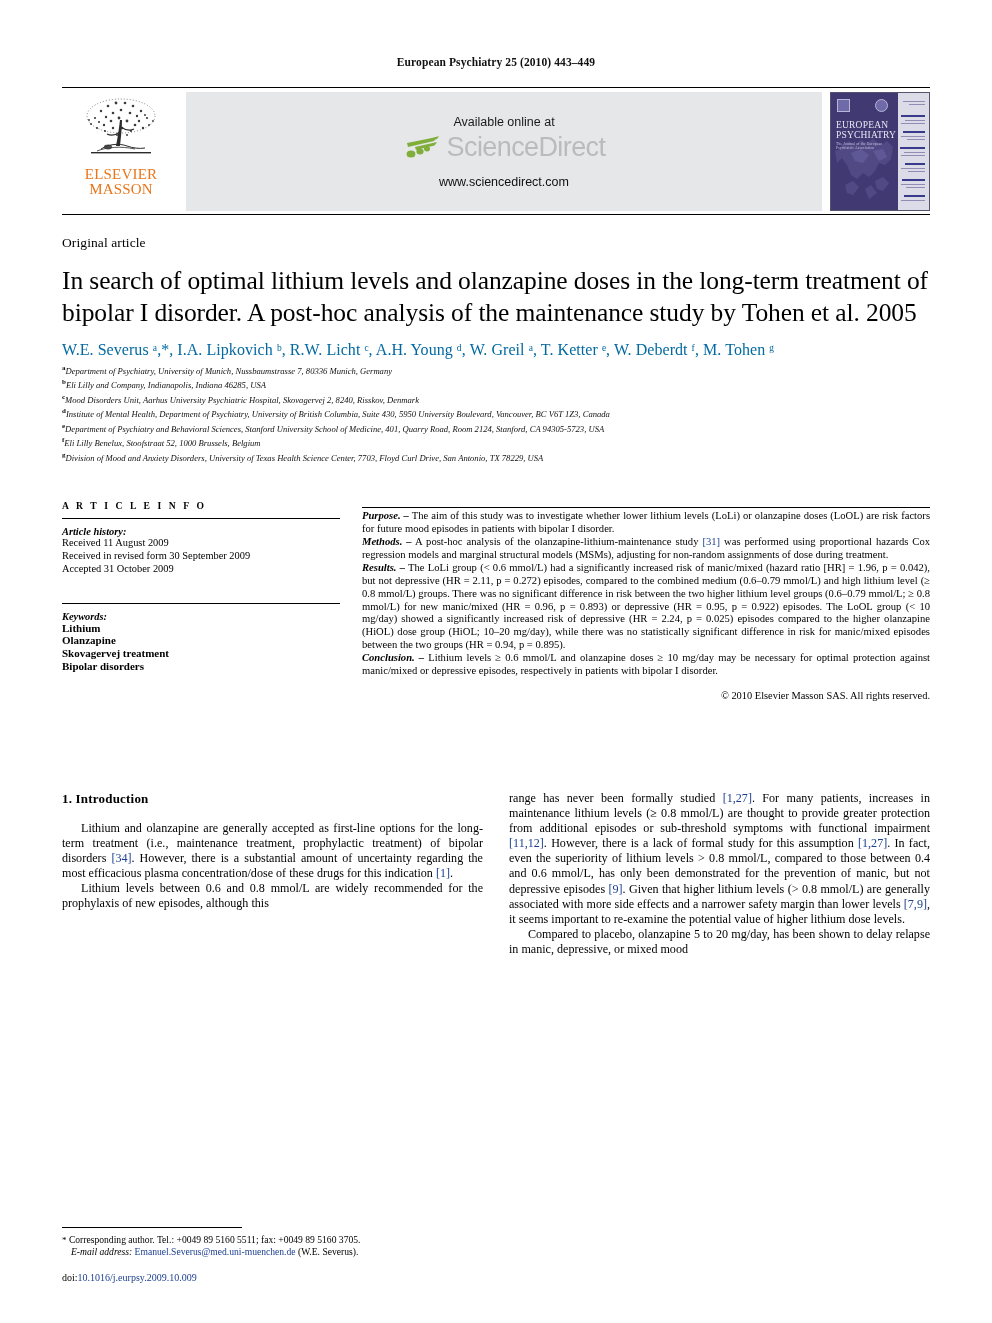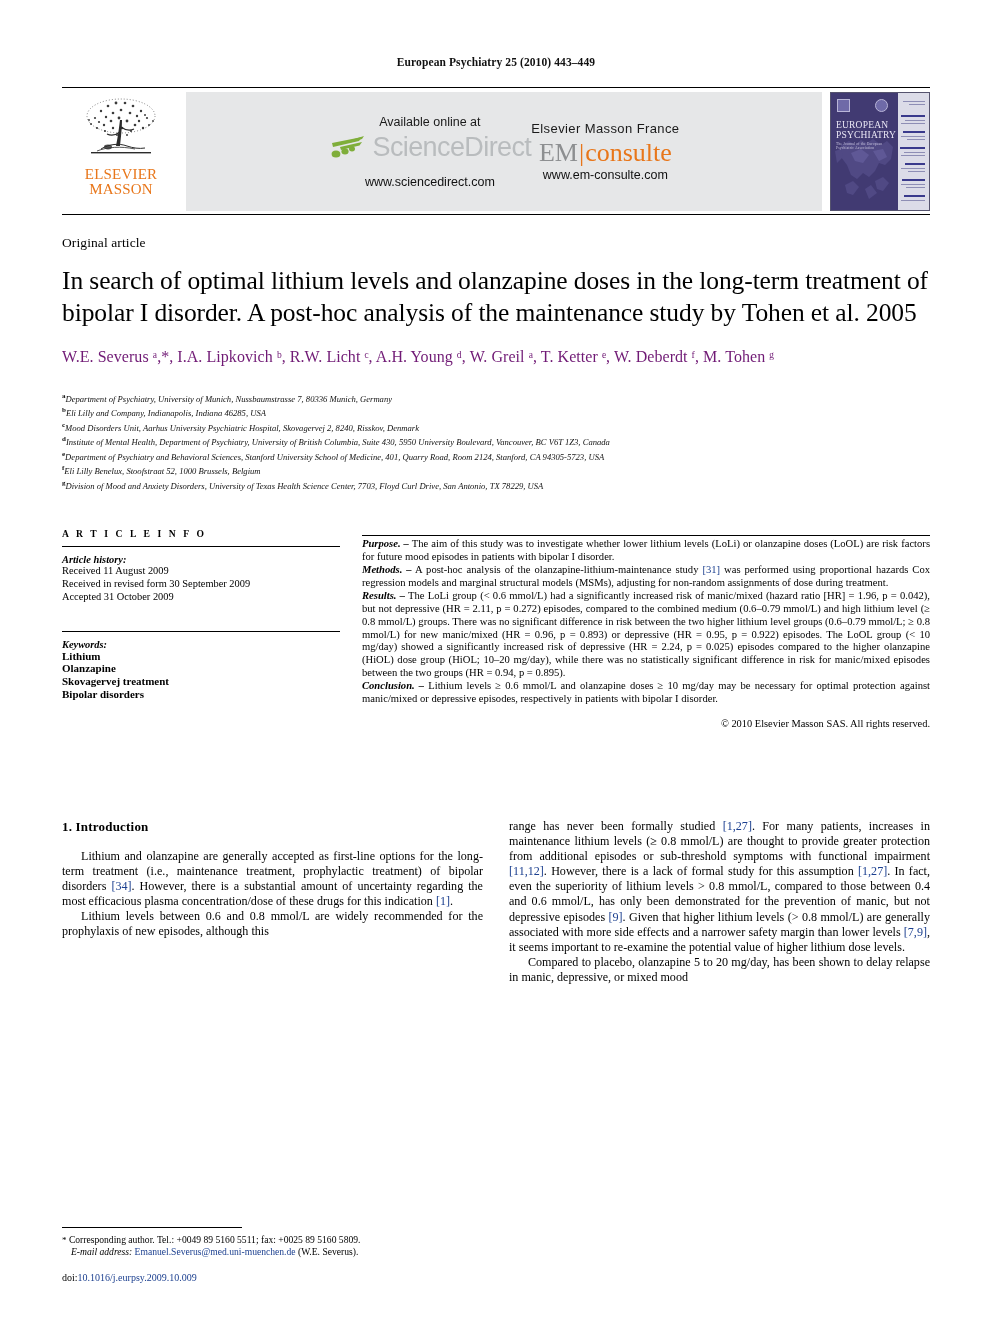--- a/index.html
+++ b/index.html
@@ -100,25 +100,25 @@
   .artkind { font-size: 13.5px; margin-top: 20px; letter-spacing:.1px; }
   h1.title {
     font-size: 25.5px;
     line-height: 31.5px;
     font-weight: normal;
     margin: 14px 0 0 0;
     letter-spacing: -0.1px;
   }
   .authors {
     font-size: 16px;
-    margin-top: 20px;
-    color: #701a75;
+    margin-top: 13px;
+    color: #0369a1;
     letter-spacing: .05px;
   }
-  .affils { margin-top: 25px; }
+  .affils { margin-top: 4px; }
   .affil {
     font-size: 8.6px;
     font-style: italic;
     line-height: 11.6px;
     color: #111;
     white-space: nowrap;
   }
   .affil sup { font-style: normal; font-size: 7px; font-weight: bold; }
 
   
@@ -253,27 +253,20 @@
               <path d="M4 10 L34 4 L31 8 L5 14 Z"></path>
               <path d="M12 14 L34 9 L31.5 12.5 L13 17 Z"></path>
               <path d="M20 8 L36 3 L34 6 L21 10 Z"></path>
             </g>
           </svg>
           <span class="sd-word">ScienceDirect</span>
         </div>
         <div class="sd-url">www.sciencedirect.com</div>
       </div>
 
-      <div class="banner-cell">
-        <div class="em-line1">Elsevier Masson France</div>
-        <div class="em-logo">
-          <span class="em-em">EM</span><span class="em-bar">|</span><span class="em-consulte">consulte</span>
-        </div>
-        <div class="em-url">www.em-consulte.com</div>
-      </div>
 
     </div>
 
     <div class="cover">
       <div class="cover-main">
         <svg width="68" height="117" viewBox="0 0 68 117" style="position:absolute;left:0;top:0;">
           <rect width="68" height="117" fill="#413a72"></rect>
           <g fill="#514a86" opacity="0.95">
             <path d="M10 52 L18 48 L24 52 L30 47 L36 50 L42 46 L50 52 L56 48 L62 54 L60 66 L54 72 L48 70 L44 78 L38 84 L32 80 L26 86 L20 82 L16 72 L10 64 Z"></path>
             <path d="M4 58 L10 56 L12 64 L6 70 Z"></path>
@@ -392,21 +385,21 @@
     <div class="bcol">
       <p class="body" style="text-indent:0"><span>range has never been formally studied </span><span class="cite">[1,27]</span><span>. For many patients, increases in maintenance lithium levels (≥ 0.8 mmol/L) are thought to provide greater protection from additional episodes or sub-threshold symptoms with functional impairment </span><span class="cite">[11,12]</span><span>. However, there is a lack of formal study for this assumption </span><span class="cite">[1,27]</span><span>. In fact, even the superiority of lithium levels &gt; 0.8 mmol/L, compared to those between 0.4 and 0.6 mmol/L, has only been demonstrated for the prevention of manic, but not depressive episodes </span><span class="cite">[9]</span><span>. Given that higher lithium levels (&gt; 0.8 mmol/L) are generally associated with more side effects and a narrower safety margin than lower levels </span><span class="cite">[7,9]</span><span>, it seems important to re-examine the potential value of higher lithium dose levels.</span></p>
       <p class="body">Compared to placebo, olanzapine 5 to 20 mg/day, has been shown to delay relapse in manic, depressive, or mixed mood</p>
     </div>
 
   </div>
 
   <div class="footzone">
     <div class="fnrule"></div>
     <div class="fnline">
-      <span class="star">*</span><span> Corresponding author. Tel.: +0049 89 5160 5511; fax: +0025 89 5160 5809.</span>
+      <span class="star">*</span><span> Corresponding author. Tel.: +0049 89 5160 5511; fax: +0049 89 5160 3705.</span>
     </div>
     <div class="fnline" style="padding-left:9px">
       <span class="fn-ital">E-mail address:</span>
       <span class="link">Emanuel.Severus@med.uni-muenchen.de</span><span> (W.E. Severus).</span>
     </div>
 
     <div class="issn">
       <div><span>doi:</span><span class="link">10.1016/j.eurpsy.2009.10.009</span></div>
     </div>
   </div>

